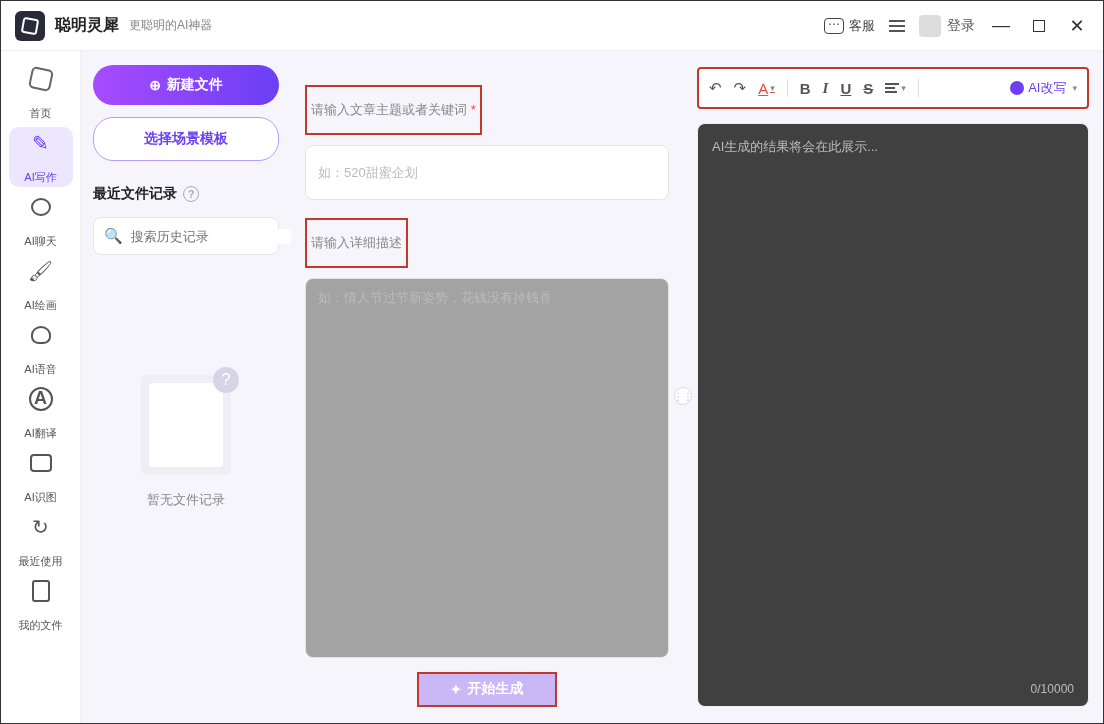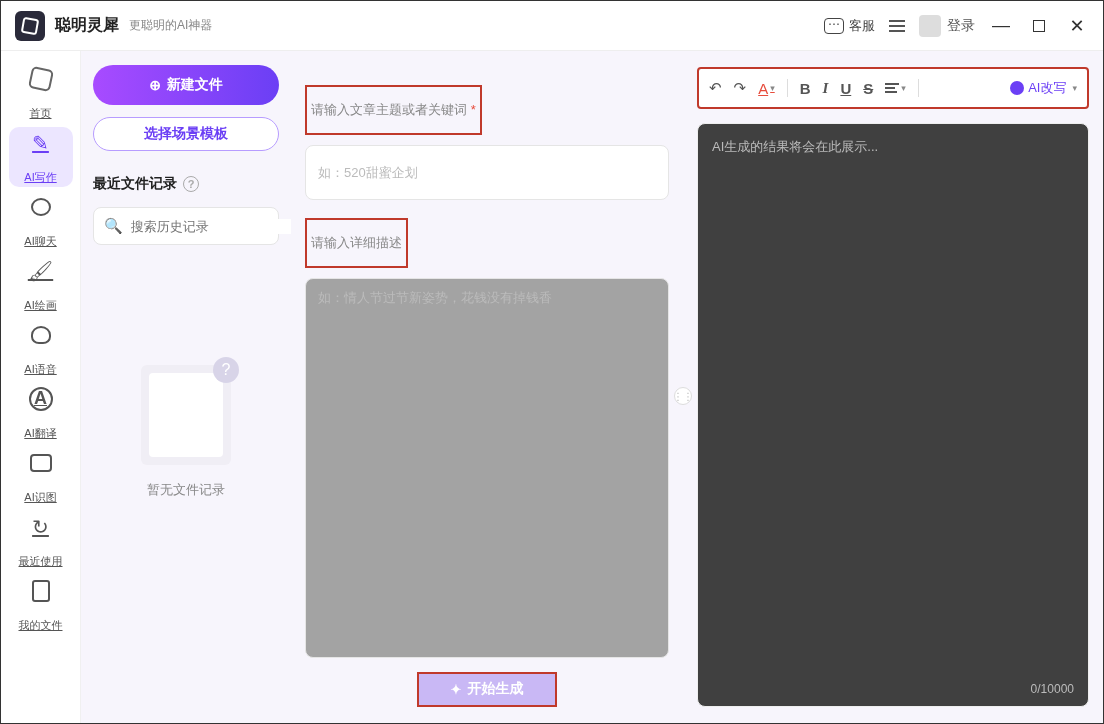--- a/index.html
+++ b/index.html
@@ -20,38 +20,38 @@
     .login { display: flex; align-items: center; gap: 6px; font-size: 14px; color: #555; cursor: pointer; }
     .avatar { width: 22px; height: 22px; background: #ddd; border-radius: 4px; }
     .winctrl { font-size: 18px; color: #333; cursor: pointer; width: 24px; text-align: center; font-weight: 300; }
     .winctrl.sq { font-size: 11px; border: 1.5px solid #333; width: 12px; height: 12px; margin: 0 6px; }
 
     
     .layout { display: flex; height: calc(100% - 50px); }
 
     
     .sidebar { width: 80px; background: #fff; border-right: 1px solid #f0f0f0; display: flex; flex-direction: column; align-items: center; padding-top: 12px; gap: 4px; }
-    .side-item { width: 64px; height: 60px; display: flex; flex-direction: column; align-items: center; justify-content: center; gap: 14px; border-radius: 10px; cursor: pointer; color: #555; text-decoration: underline; }
+    .side-item { width: 64px; height: 60px; display: flex; flex-direction: column; align-items: center; justify-content: center; gap: 14px; border-radius: 10px; cursor: pointer; color: #555; }
     .side-item.active { background: #ece6ff; color: #6b3ff5; }
     .side-icon { width: 26px; height: 26px; display: flex; align-items: center; justify-content: center; }
     .side-label { font-size: 11px; }
     .side-hex { width: 22px; height: 22px; border: 2px solid #666; border-radius: 5px; transform: rotate(12deg); }
     .side-feather { font-size: 20px; }
     .side-chat { width: 20px; height: 18px; border: 2px solid #555; border-radius: 50%; position: relative; }
     .side-brush { font-size: 20px; }
     .side-head { width: 20px; height: 18px; border: 2px solid #555; border-radius: 50% 50% 40% 40%; }
     .side-a { font-size: 18px; font-weight: 700; border: 2px solid #555; border-radius: 50%; width: 24px; height: 24px; display: flex; align-items: center; justify-content: center; }
     .side-img { width: 22px; height: 18px; border: 2px solid #555; border-radius: 4px; position: relative; }
     .side-clock { font-size: 20px; }
     .side-doc { width: 18px; height: 22px; border: 2px solid #555; border-radius: 3px; }
 
     
     .panel2 { width: 210px; background: #f7f5fc; padding: 14px 12px; display: flex; flex-direction: column; }
     .btn-new { background: linear-gradient(90deg, #a84bff, #6b3ff5); color: #fff; border: none; border-radius: 20px; height: 40px; font-size: 14px; font-weight: 600; display: flex; align-items: center; justify-content: center; gap: 6px; cursor: pointer; }
-    .btn-tpl { background: #fff; color: #6b3ff5; border: 1.5px solid #b79cff; border-radius: 20px; height: 34px; font-size: 14px; font-weight: 600; margin-top: 12px; cursor: pointer; }
+    .btn-tpl { background: #fff; color: #6b3ff5; border: 1.5px solid #b79cff; border-radius: 20px; height: 44px; font-size: 14px; font-weight: 600; margin-top: 12px; cursor: pointer; }
     .recent-hdr { font-size: 14px; font-weight: 700; color: #222; margin-top: 24px; display: flex; align-items: center; gap: 6px; }
     .help-q { width: 16px; height: 16px; border: 1.5px solid #aaa; border-radius: 50%; font-size: 11px; color: #aaa; display: flex; align-items: center; justify-content: center; }
     .search-box { margin-top: 14px; background: #fff; border: 1px solid #e5e5e5; border-radius: 8px; height: 38px; display: flex; align-items: center; padding: 0 10px; gap: 8px; }
     .search-icon { color: #aaa; font-size: 15px; }
     .search-input { border: none; outline: none; font-size: 13px; flex: 1; color: #333; }
     .empty-state { margin-top: 120px; display: flex; flex-direction: column; align-items: center; gap: 16px; }
     .empty-img { width: 90px; height: 100px; background: #f0eef5; border-radius: 6px; position: relative; }
     .empty-img::before { content: ""; position: absolute; top: 8px; left: 8px; width: 74px; height: 84px; background: #fff; border-radius: 4px; }
     .empty-q { position: absolute; top: -8px; right: -8px; width: 26px; height: 26px; background: #d8d4e8; border-radius: 50%; color: #fff; font-size: 16px; display: flex; align-items: center; justify-content: center; }
     .empty-txt { font-size: 13px; color: #888; }

